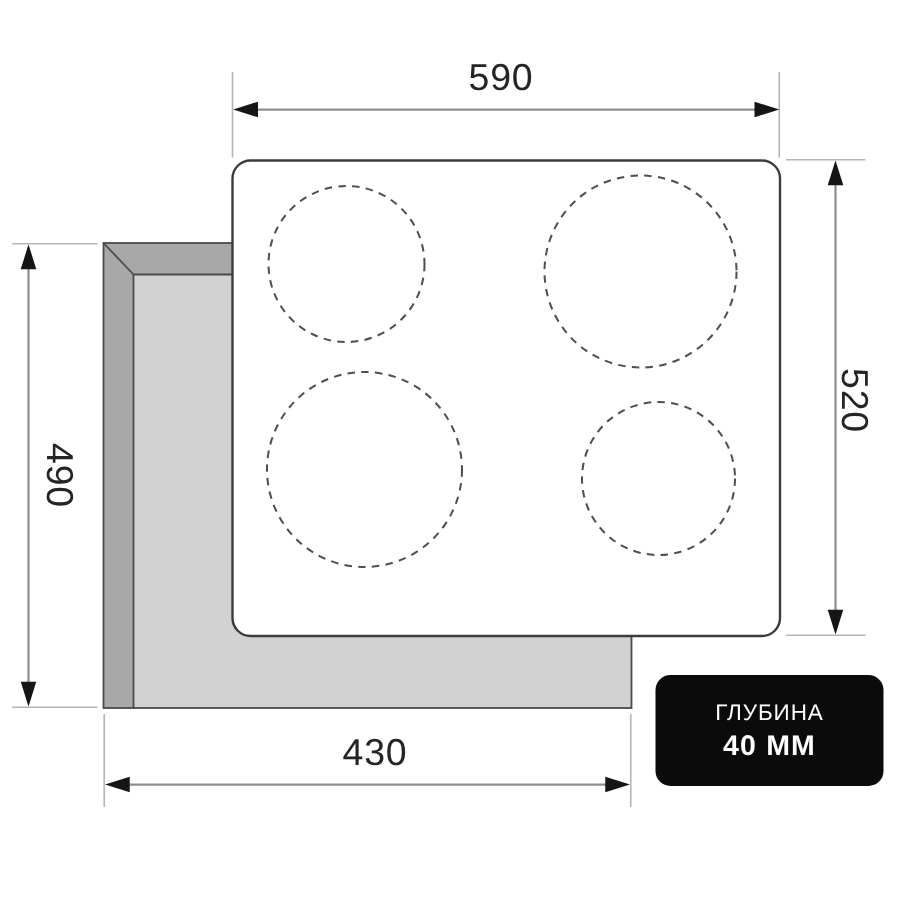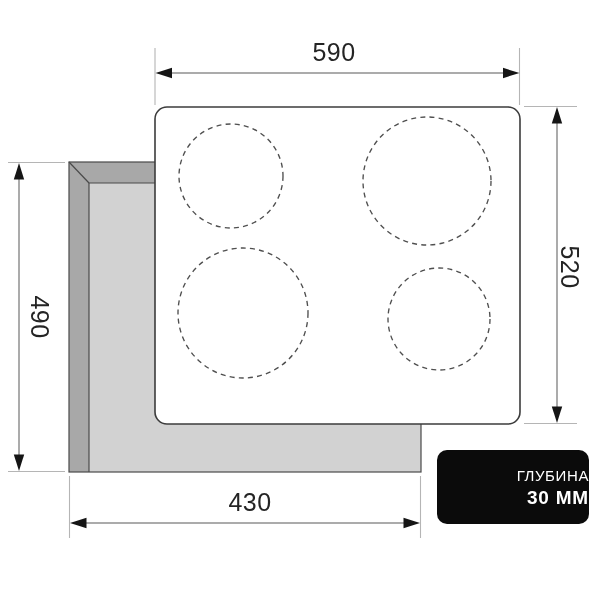--- a/index.html
+++ b/index.html
@@ -47,21 +47,21 @@
     position: absolute;
     left: 437px;
     top: 450px;
     width: 152px;
     height: 74px;
     background: var(--badge-bg, #0b0b0b);
     border-radius: 10px;
     color: var(--badge-text, #ffffff);
     display: flex;
     flex-direction: column;
-    align-items: flex-end;
+    align-items: center;
     justify-content: center;
     text-align: center;
   }
   .badge .l1 { font-size: 15px; line-height: 21px; letter-spacing: 0.6px; font-weight: 400; }
   .badge .l2 { font-size: 15.5px; line-height: 22px; letter-spacing: 0.4px; font-weight: 400; }
   .badge .l3 { font-size: 19px;  line-height: 23px; letter-spacing: 0.8px; font-weight: 700; }
 </style>
 </head>
 <body>
 
@@ -120,16 +120,16 @@
   <div class="dim-label h" style="left:284px; top:38px;">590</div>
 
   <div class="dim-label v" style="left:569px; top:267px;">520</div>
 
   <div class="dim-label v" style="left:39px; top:317px;">490</div>
 
   <div class="dim-label h" style="left:200px; top:488px;">430</div>
 
   <div class="badge">
     <div class="l1">ГЛУБИНА</div>
-    <div class="l3">30 ММ</div>
+    <div class="l3">40 ММ</div>
   </div>
 
 </div>
 
 </body></html>

